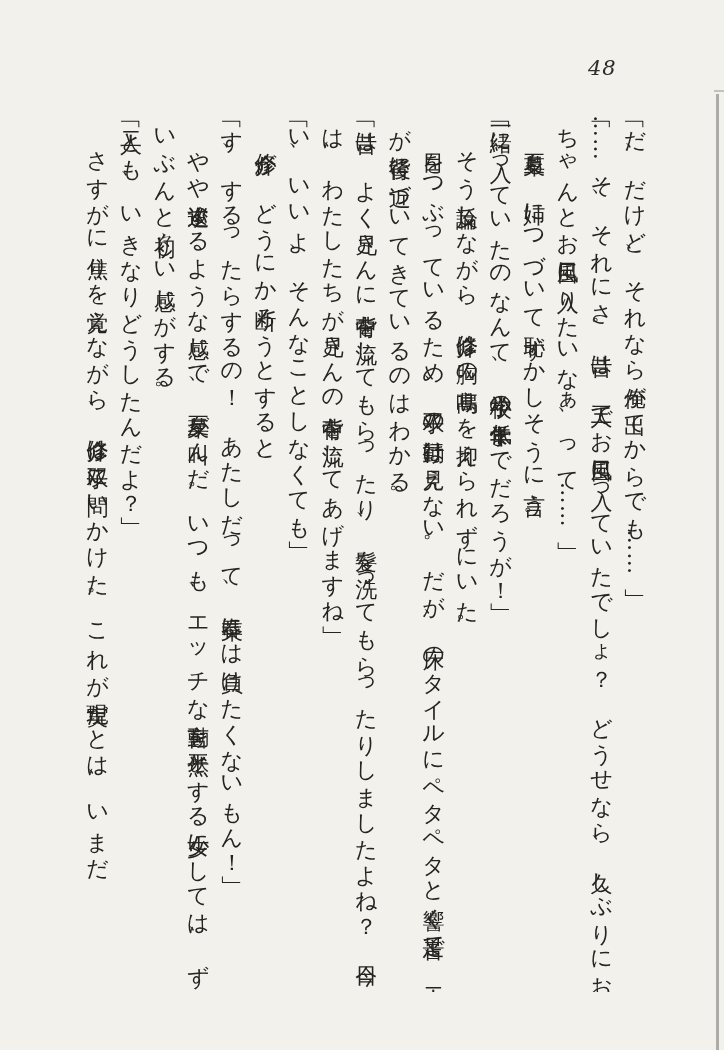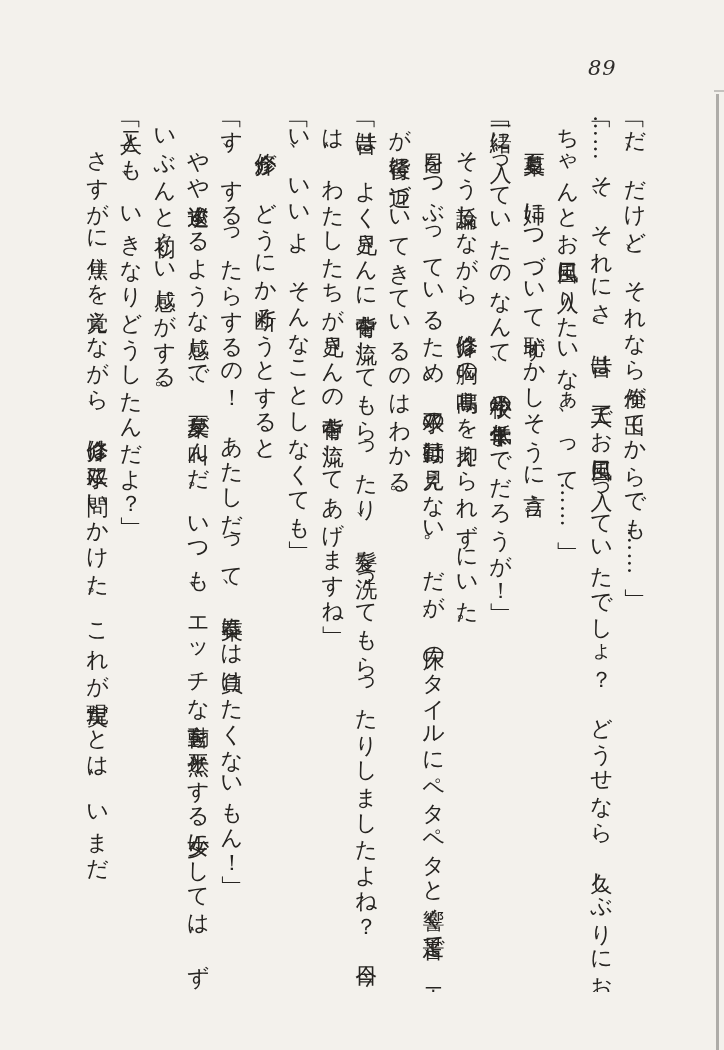--- a/index.html
+++ b/index.html
@@ -60,21 +60,21 @@
     width: 10px;
     height: 2px;
     background: #c4c2be;
   }
 </style>
 </head>
 <body>
 
 <div class="page">
 
-  <div class="page-number">89</div>
+  <div class="page-number">48</div>
 
   <div class="text-block">
     <p>「だ、だけど、それなら俺が出てからでも……」</p>
     <p>「……そ、それにさ。昔は、三人でお風呂に入っていたでしょ？　どうせなら、久しぶりにお兄ちゃんとお風呂に入りたいなぁ、って……」</p>
     <p class="indent">夏菜も、姉につづいて恥ずかしそうに言う。</p>
     <p>「一緒に入っていたのなんて、小学校の低学年までだろうが！」</p>
     <p class="indent">そう反論しながら、修介は胸の高鳴りを抑えられずにいた。</p>
     <p class="indent">目をつぶっているため、双子の行動は見えない。だが、床のタイルにペタペタと響く足音で、二人が背後に近づいてきているのはわかる。</p>
     <p>「昔は、よく兄さんに背中を流してもらったり、髪を洗ってもらったりしましたよね？　今日は、わたしたちが兄さんの背中を流してあげますね」</p>
     <p>「い、いいよ、そんなことしなくても」</p>

